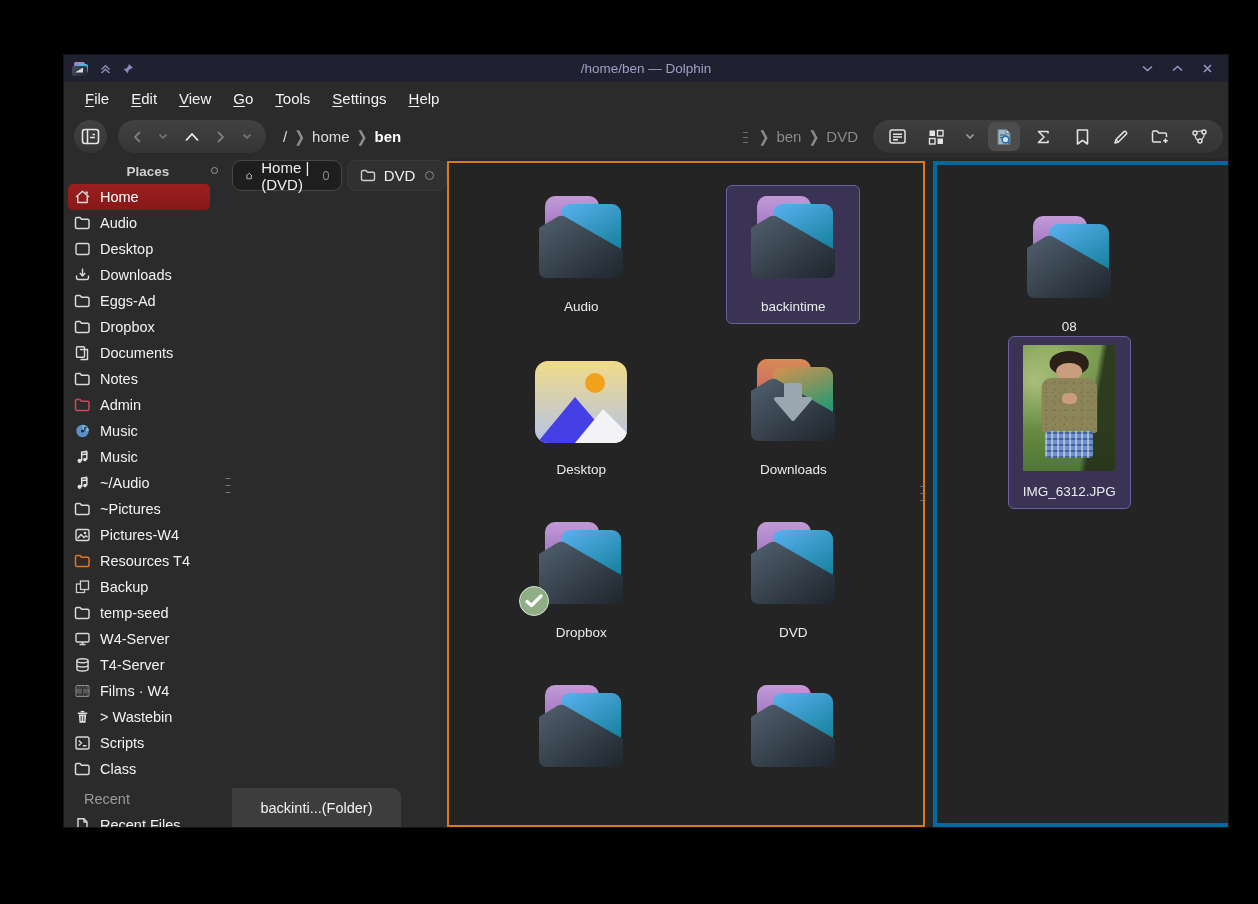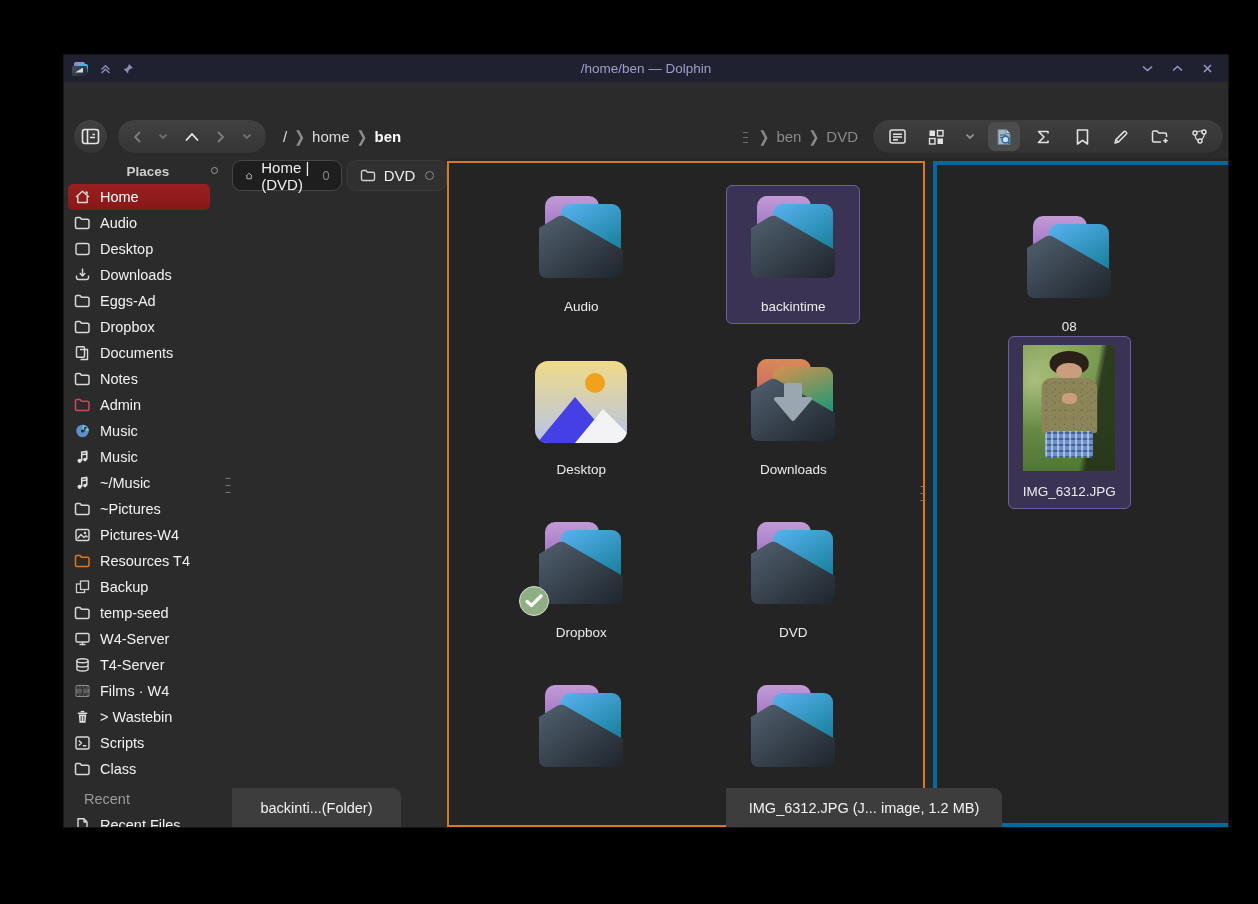--- a/index.html
+++ b/index.html
@@ -159,20 +159,29 @@
           </svg>
       </span>
       <span class="tb-btn">
         <svg width="11" height="11" viewBox="0 0 11 11">
             <path d="M2 2 L9 9 M9 2 L2 9" stroke="#9d97c9" stroke-width="1.5" fill="none"></path>
           </svg>
       </span>
     </div>
   </div>
 
+  <div class="menubar">
+    <span class="menu-item">File</span>
+    <span class="menu-item">Edit</span>
+    <span class="menu-item">View</span>
+    <span class="menu-item">Go</span>
+    <span class="menu-item">Tools</span>
+    <span class="menu-item">Settings</span>
+    <span class="menu-item">Help</span>
+  </div>
 
   <div class="toolbar">
     <div class="circle-btn">
       <svg width="19" height="17" viewBox="0 0 19 17">
           <rect x="1.5" y="1.5" width="16" height="14" rx="2.5" stroke="#e6e6e6" stroke-width="1.6" fill="none"></rect>
           <path d="M6.5 2 V15" stroke="#e6e6e6" stroke-width="1.6"></path>
           <path d="M9 9.5 h5 M11.5 6.5 h2.5" stroke="#e6e6e6" stroke-width="1.6"></path>
         </svg>
     </div>
     <div class="nav-pill">
@@ -397,21 +406,21 @@
           </div>
           <div class="side-item">
             <span class="ic">
               <svg width="17" height="16" viewBox="0 0 17 16">
                 <circle cx="5.6" cy="11.8" r="2.1" fill="#e0e0e0"></circle>
                 <path d="M7.7 11.8 V3.2 L12.5 2.4 V5 L7.7 5.8" stroke="#e0e0e0" stroke-width="1.5" fill="none"></path>
                 <circle cx="11" cy="10.6" r="1.8" fill="#e0e0e0"></circle>
                 <path d="M12.8 10.6 V2.5" stroke="#e0e0e0" stroke-width="1.5"></path>
               </svg>
             </span>
-            <span>~/Music</span>
+            <span>~/Audio</span>
           </div>
           <div class="side-item">
             <span class="ic">
               <svg width="17" height="16" viewBox="0 0 17 16">
                 <path d="M1.5 4 Q1.5 2.5 3 2.5 H6 L7.5 4.2 H13.5 Q15 4.2 15 5.7 V12 Q15 13.5 13.5 13.5 H3 Q1.5 13.5 1.5 12 Z" stroke="#d9d9d9" stroke-width="1.5" fill="none" stroke-linejoin="round"></path>
               </svg>
             </span>
             <span>~Pictures</span>
           </div>
           <div class="side-item">
@@ -693,21 +702,20 @@
     </div>
   </div>
 
   <div class="vgrip" style="left:161px;top:420px;">
       <i></i>
       <i></i>
       <i></i>
     </div>
 
   <div class="status-tip left">backinti...(Folder)</div>
-  <div class="status-tip right">IMG_6312.JPG (J... image, 1.2 MB)</div>
 
   <svg width="0" height="0" style="position:absolute">
     <defs>
       <linearGradient id="gpurple" x1="0" y1="0" x2="0" y2="1">
           <stop offset="0" stop-color="#c29ad6"></stop>
           <stop offset="1" stop-color="#9668bd"></stop>
         </linearGradient>
       <linearGradient id="gblue" x1="0" y1="0" x2="0.6" y2="1">
           <stop offset="0" stop-color="#5ab1f0"></stop>
           <stop offset="1" stop-color="#14809b"></stop>

